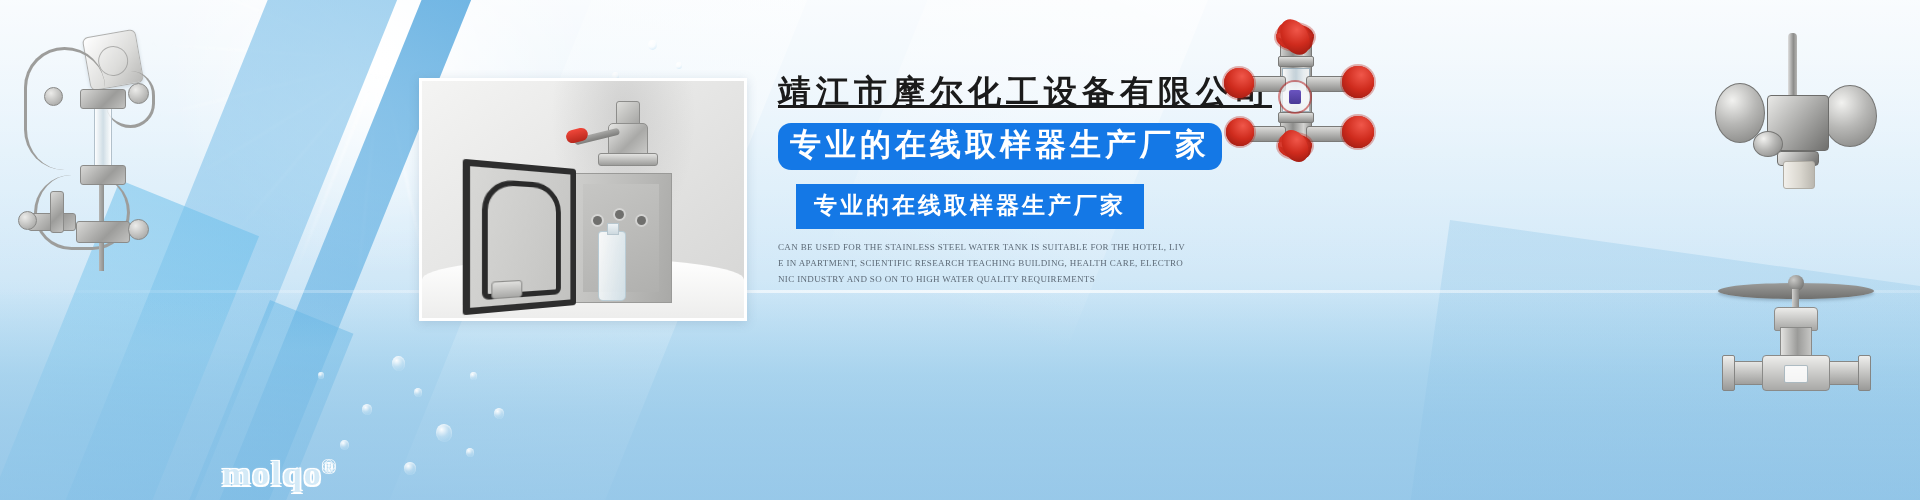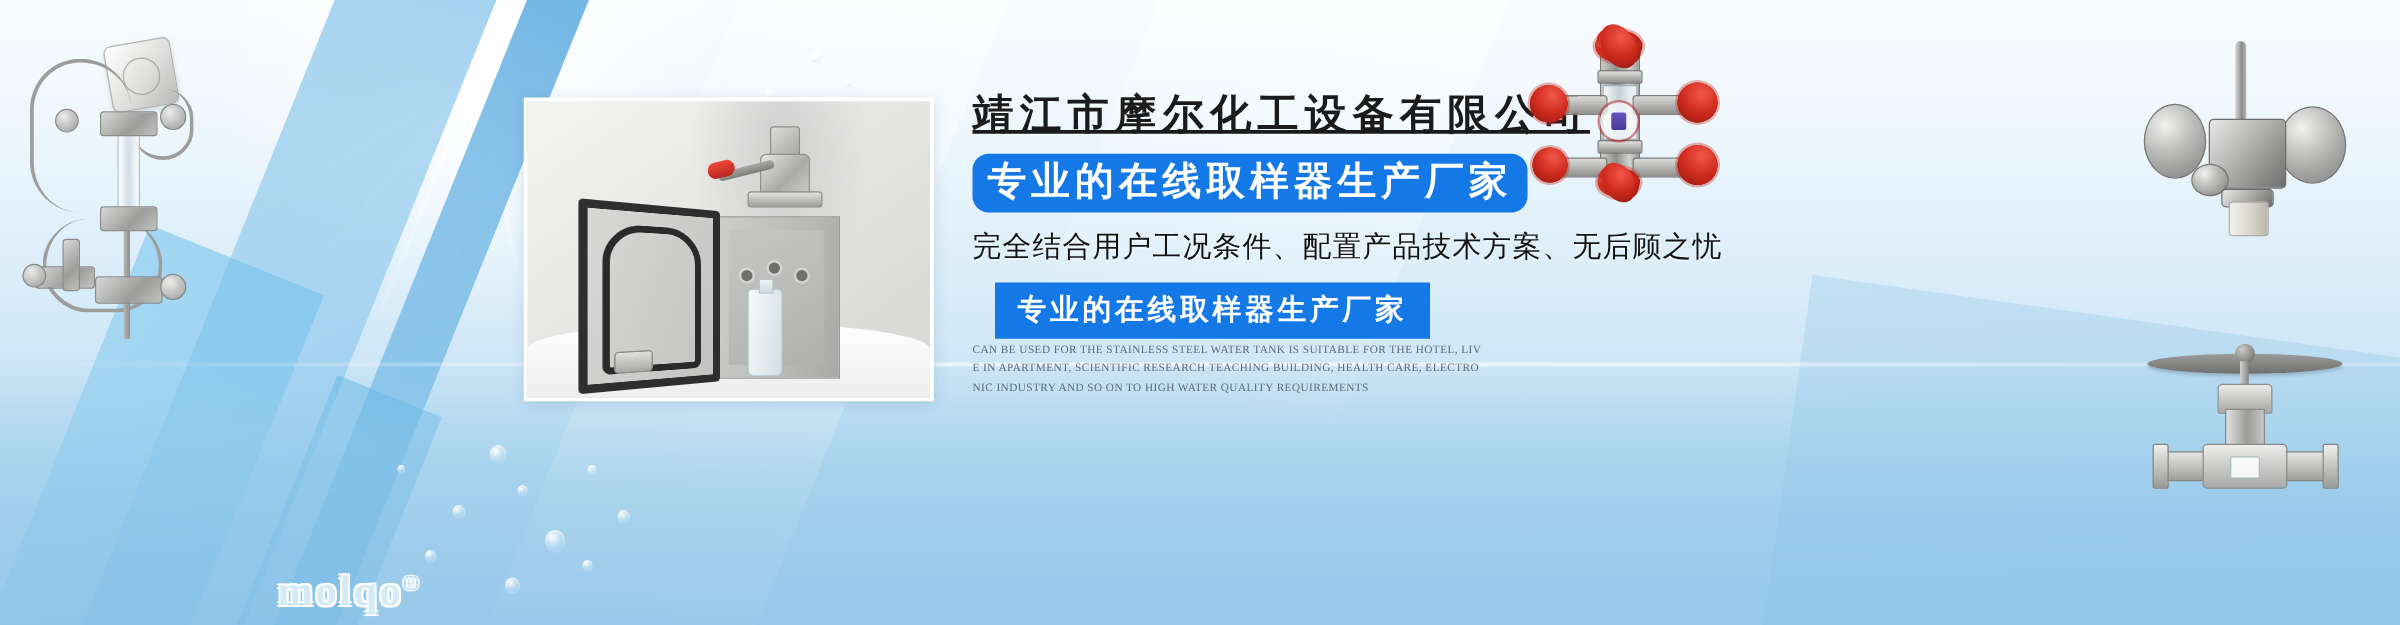--- a/index.html
+++ b/index.html
@@ -202,21 +202,21 @@
     display:inline-block;background:#1478e6;color:#ffffff;
     font-weight:700;white-space:nowrap;
   }
   .hl-1{margin-top:13px;font-size:31px;letter-spacing:4px;padding:5px 12px 7px 12px;line-height:1.12;border-radius:13px;}
   .subline{
     margin-top:14px;font-size:23px;color:#141414;letter-spacing:1px;white-space:nowrap;
     line-height:1.2;text-shadow:0 1px 1px rgba(255,255,255,.55);
   }
   .hl-2{margin-top:14px;margin-left:18px;font-size:23px;letter-spacing:3px;padding:6px 18px 8px 18px;}
   .engtext{
-    margin-top:1px;width:408px;font-family:"Liberation Serif","DejaVu Serif",serif;
+    margin-top:11px;width:408px;font-family:"Liberation Serif","DejaVu Serif",serif;
     font-size:9px;line-height:1.75;letter-spacing:.35px;color:#5d6a77;
     text-transform:uppercase;word-break:break-all;
   }
 
   
   .watermark{
     position:absolute;left:222px;top:455px;
     font-family:Liberation Serif, serif;
     font-size:34px;font-weight:700;letter-spacing:2px;color:rgba(176,216,240,.55);
     text-shadow:
@@ -312,21 +312,20 @@
       <div class="pv-body"></div>
       <div class="pv-flange"></div>
       <div class="pv-lever"></div>
       <div class="pv-red"></div>
     </div>
   </div>
 
   <div class="textblock">
     <div class="company">靖江市摩尔化工设备有限公司</div>
     <div class="hl hl-1">专业的在线取样器生产厂家</div>
-    <div class="subline">完全结合用户工况条件、配置产品技术方案、无后顾之忧</div>
     <div class="hl hl-2">专业的在线取样器生产厂家</div>
     <div class="engtext">CAN BE USED FOR THE STAINLESS STEEL WATER TANK IS SUITABLE FOR THE HOTEL, LIVE IN APARTMENT, SCIENTIFIC RESEARCH TEACHING BUILDING, HEALTH CARE, ELECTRONIC INDUSTRY AND SO ON TO HIGH WATER QUALITY REQUIREMENTS</div>
   </div>
 
   <div class="manifold">
     <div class="mf-tube"></div>
     <div class="mf-glass"></div>
     <div class="mf-seal" style="top:26px;"></div>
     <div class="mf-seal" style="top:82px;"></div>
     <div class="mf-arm" style="left:24px;top:46px;width:42px;"></div>

